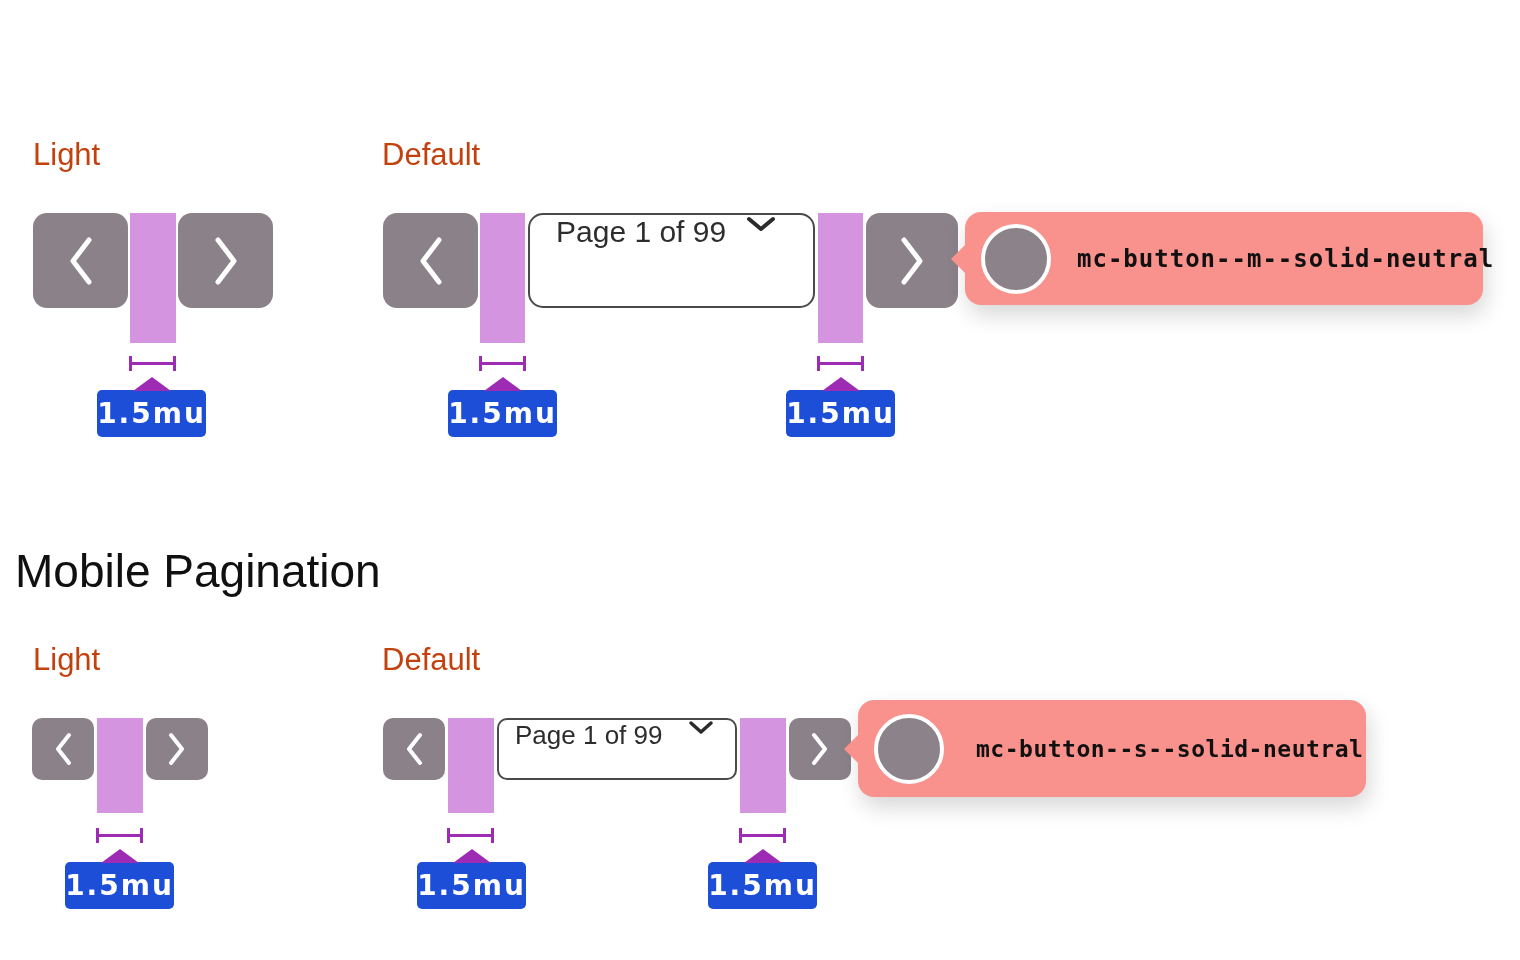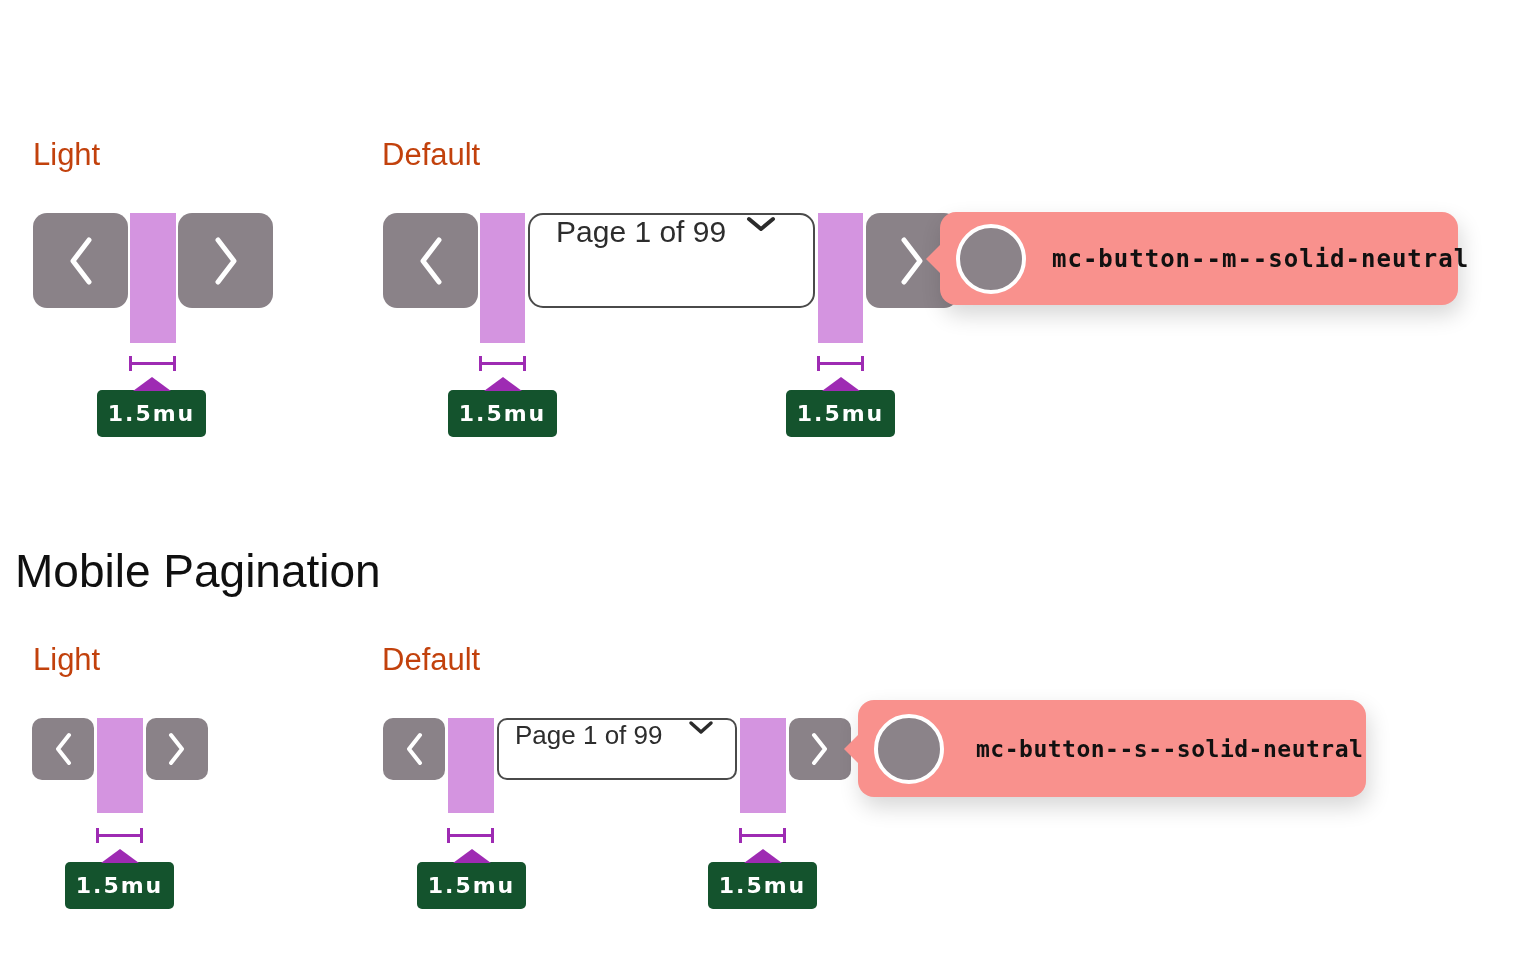--- a/index.html
+++ b/index.html
@@ -25,23 +25,23 @@
     box-sizing:border-box;display:flex;justify-content:space-between;
     color:#2d2d2d;cursor:pointer;}
   .page-select.m{border-radius:15px;font-size:30px;padding:0 36px 0 26px;}
   .page-select.s{border-radius:10px;border-width:2px;font-size:26px;padding:0 20px 0 16px;}
 
   
   .ruler{position:absolute;height:15px;border-left:3px solid #9e2bb3;border-right:3px solid #9e2bb3;box-sizing:border-box;}
   .ruler::before{content:"";position:absolute;left:0;right:0;top:50%;margin-top:-1.5px;height:3px;background:#9e2bb3;}
 
   
-  .mu-badge{position:absolute;width:109px;height:47px;background:#14532d;border-radius:5px;
+  .mu-badge{position:absolute;width:109px;height:47px;background:#1d4ed8;border-radius:5px;
     display:flex;align-items:center;justify-content:center;color:#fff;font-weight:700;
-    font-size:22px;letter-spacing:2px;font-family:"DejaVu Sans",sans-serif;}
+    font-size:28px;letter-spacing:2px;font-family:"DejaVu Sans",sans-serif;}
   .mu-badge::before{content:"";position:absolute;top:-13px;left:50%;transform:translateX(-50%);
     border-left:19px solid transparent;border-right:19px solid transparent;border-bottom:14px solid #9e2bb3;}
 
   
   .callout{position:absolute;background:#f9918d;border-radius:16px;display:flex;align-items:center;
     box-shadow:3px 10px 22px rgba(0,0,0,0.16);}
   .callout .arrow{position:absolute;left:-14px;top:50%;transform:translateY(-50%);width:0;height:0;
     border-top:15px solid transparent;border-bottom:15px solid transparent;border-right:15px solid #f9918d;}
   .callout .circle{width:62px;height:62px;border-radius:50%;background:#8b8389;border:4px solid #ffffff;
     box-sizing:content-box;margin-left:16px;flex:0 0 auto;}
@@ -93,21 +93,21 @@
   </button>
   <div class="ruler" style="left:479px;top:356px;width:47px;"></div>
   <div class="mu-badge" style="left:448px;top:390px;">
     <span>1.5mu</span>
   </div>
   <div class="ruler" style="left:817px;top:356px;width:47px;"></div>
   <div class="mu-badge" style="left:786px;top:390px;">
     <span>1.5mu</span>
   </div>
 
-  <div class="callout m" style="left:940px;top:212px;width:518px;height:93px;">
+  <div class="callout m" style="left:965px;top:212px;width:518px;height:93px;">
     <span class="arrow"></span>
     <span class="circle"></span>
     <span class="label">mc-button--m--solid-neutral</span>
   </div>
 
   <div class="h1" style="left:15px;top:546px;">Mobile Pagination</div>
   <div class="sub" style="left:33px;top:641px;">Light</div>
   <div class="sub" style="left:382px;top:641px;">Default</div>
 
   <div class="spacer" style="left:97px;top:718px;width:46px;height:95px;"></div>

